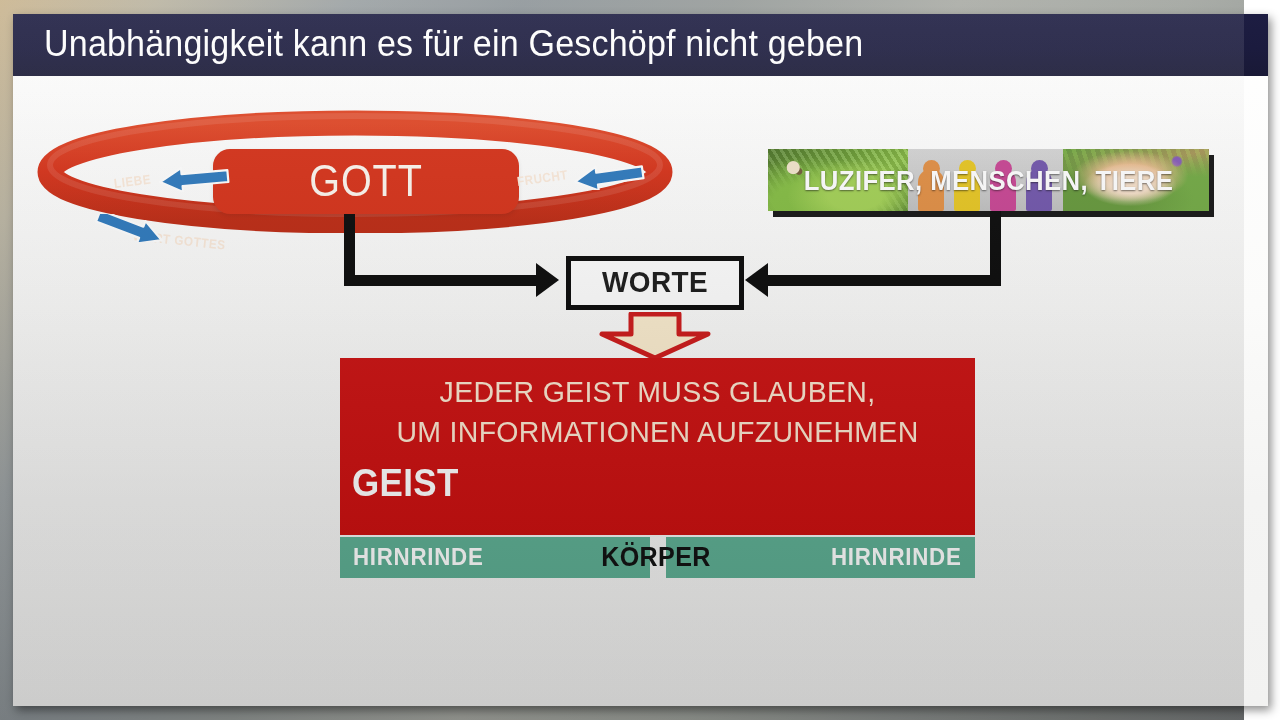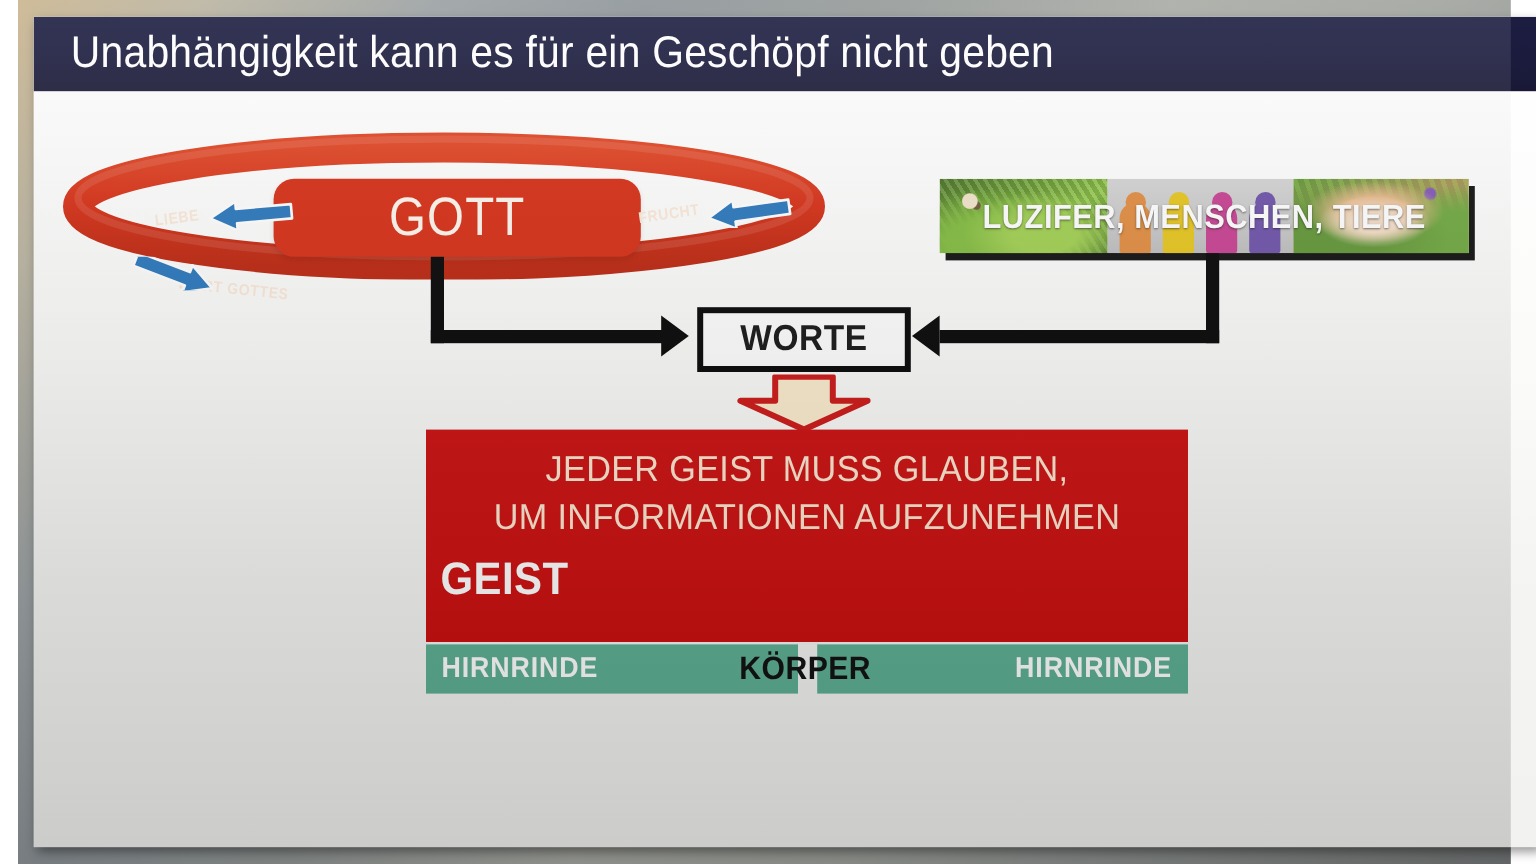--- a/index.html
+++ b/index.html
@@ -21,21 +21,20 @@
         #c9b48e 0%,
         #b9b3a0 9%,
         #9aa0a2 20%,
         #8d9498 30%,
         #959a98 42%,
         #a8aaa4 55%,
         #9fa39d 68%,
         #8e9290 80%,
         #7f8381 92%,
         #76797a 100%);
-    margin-left: 15px;
   }
   #viewer::after{
     content:"";
     position:absolute; left:0; top:0; right:0; bottom:0;
     background: linear-gradient(to bottom, rgba(255,255,255,0.10), rgba(0,0,0,0.16));
     pointer-events:none;
   }
 
   
   #slide {

